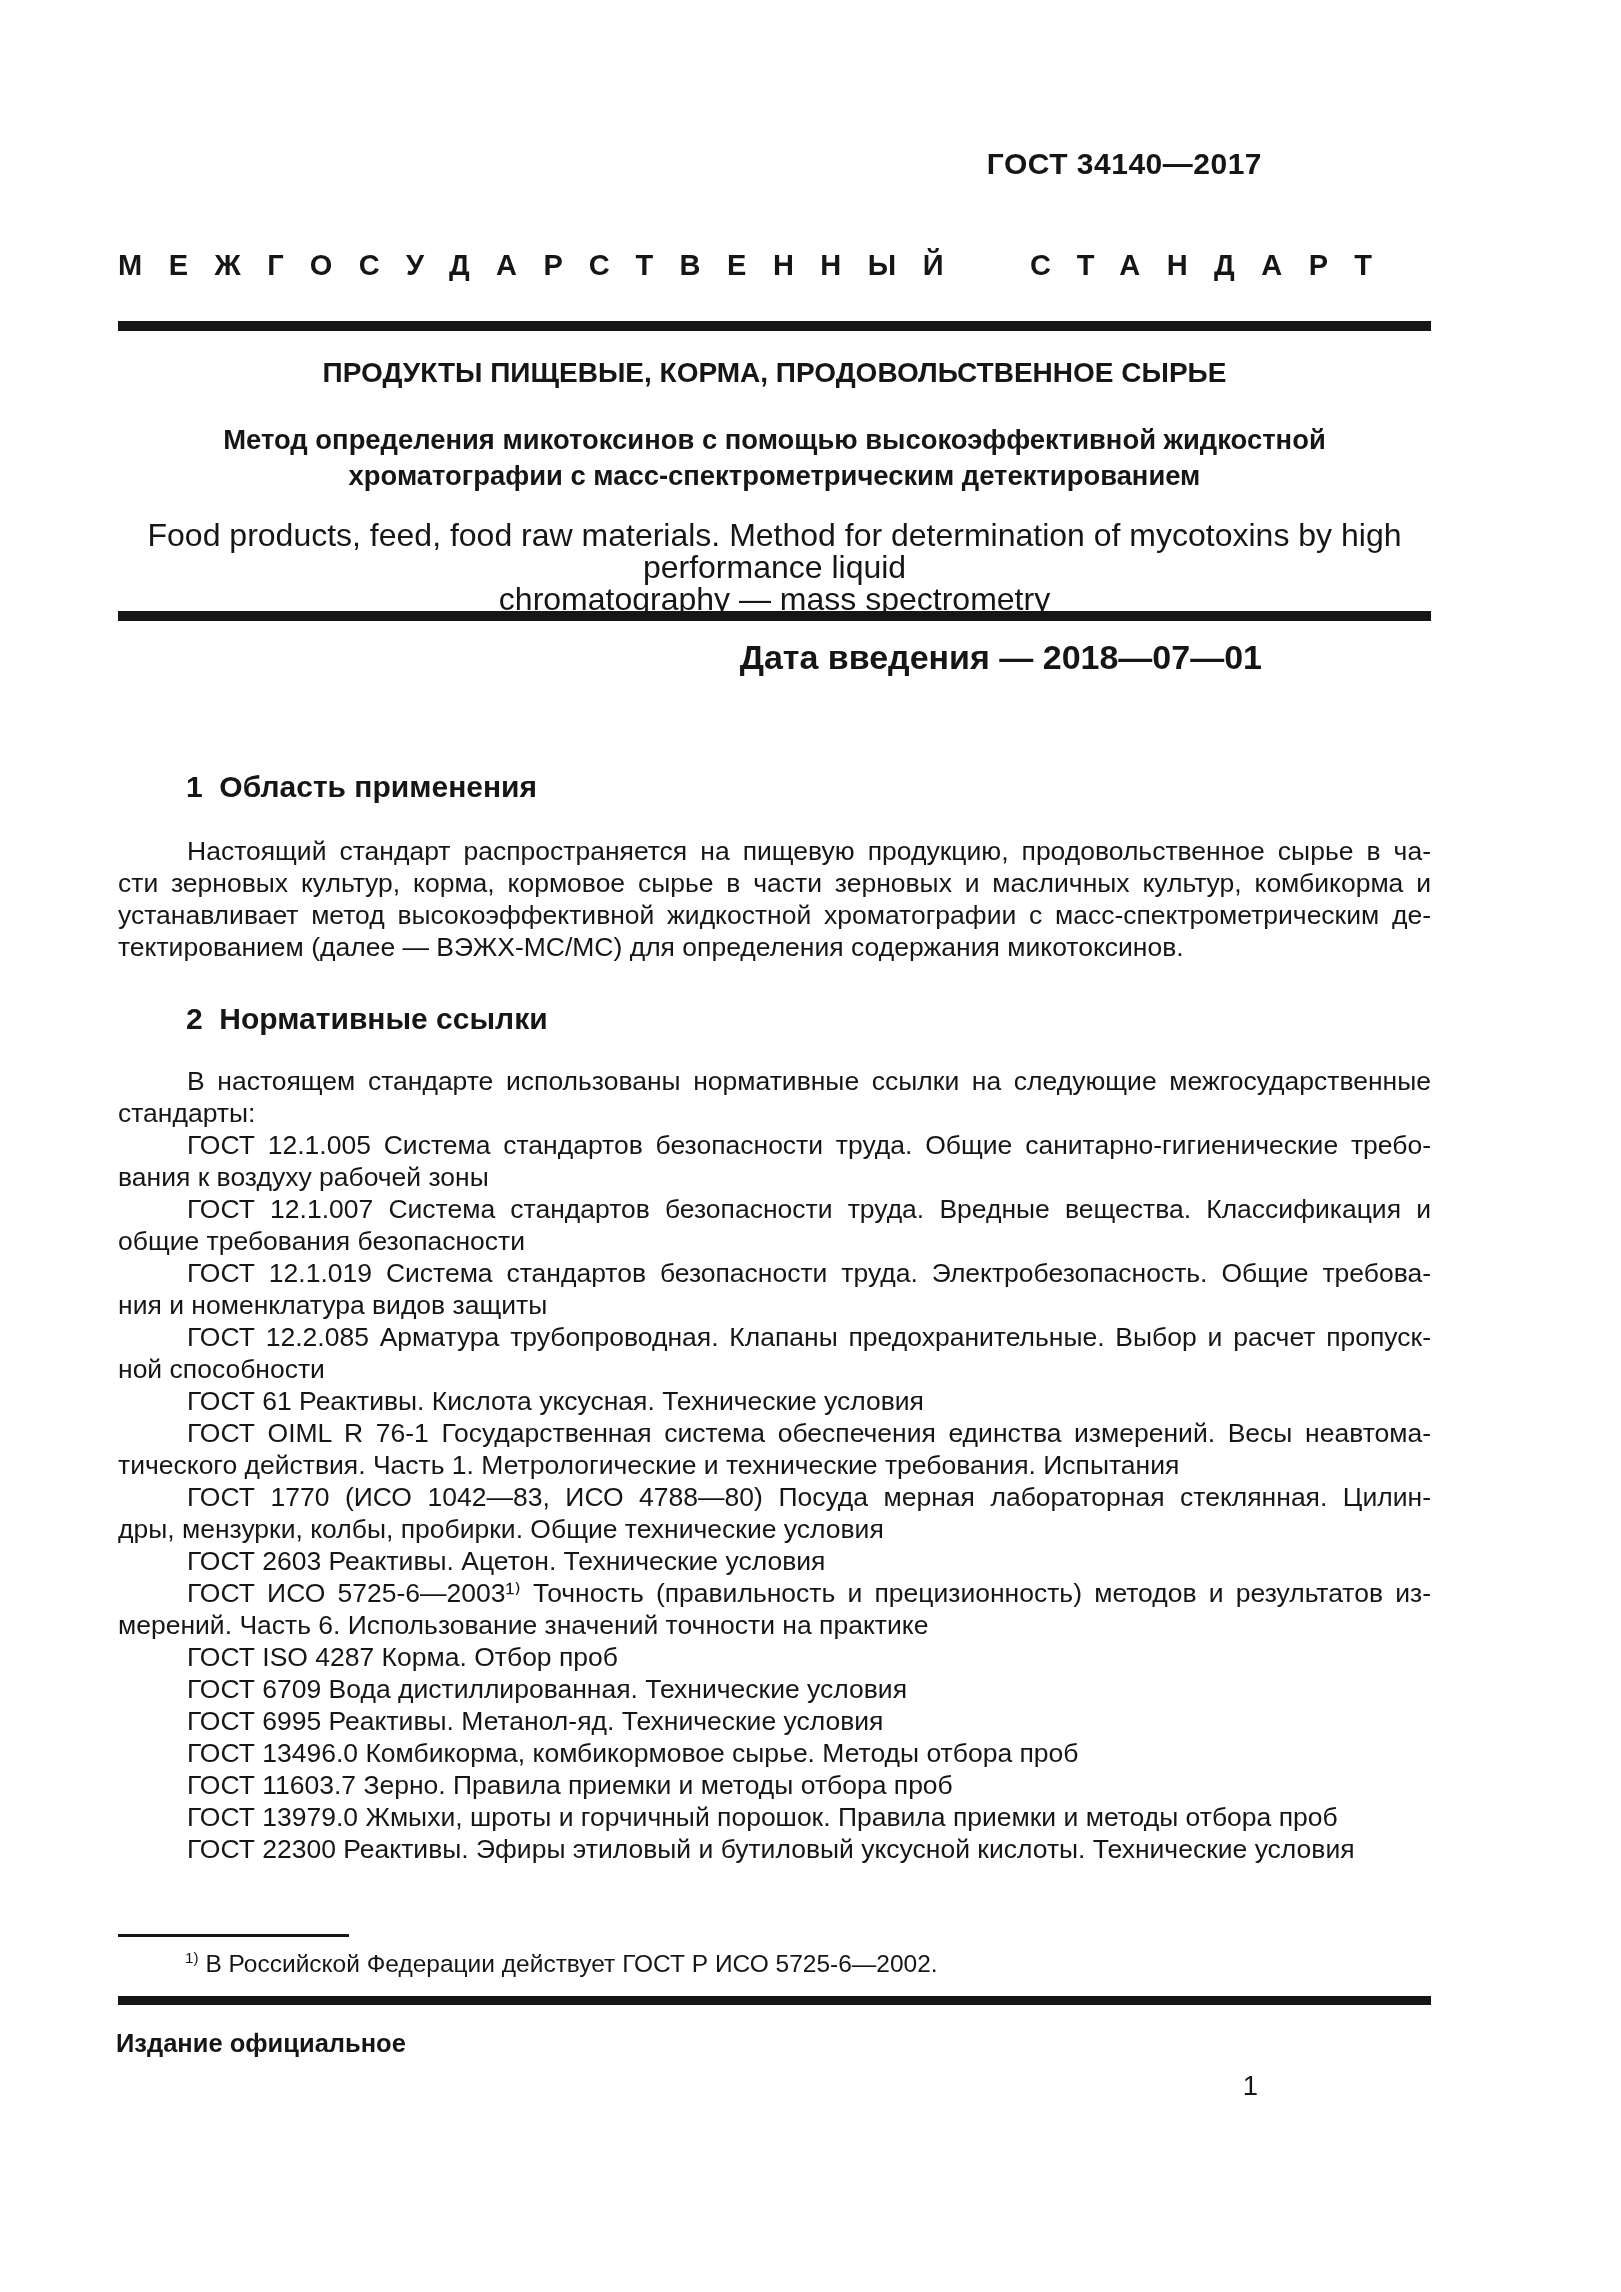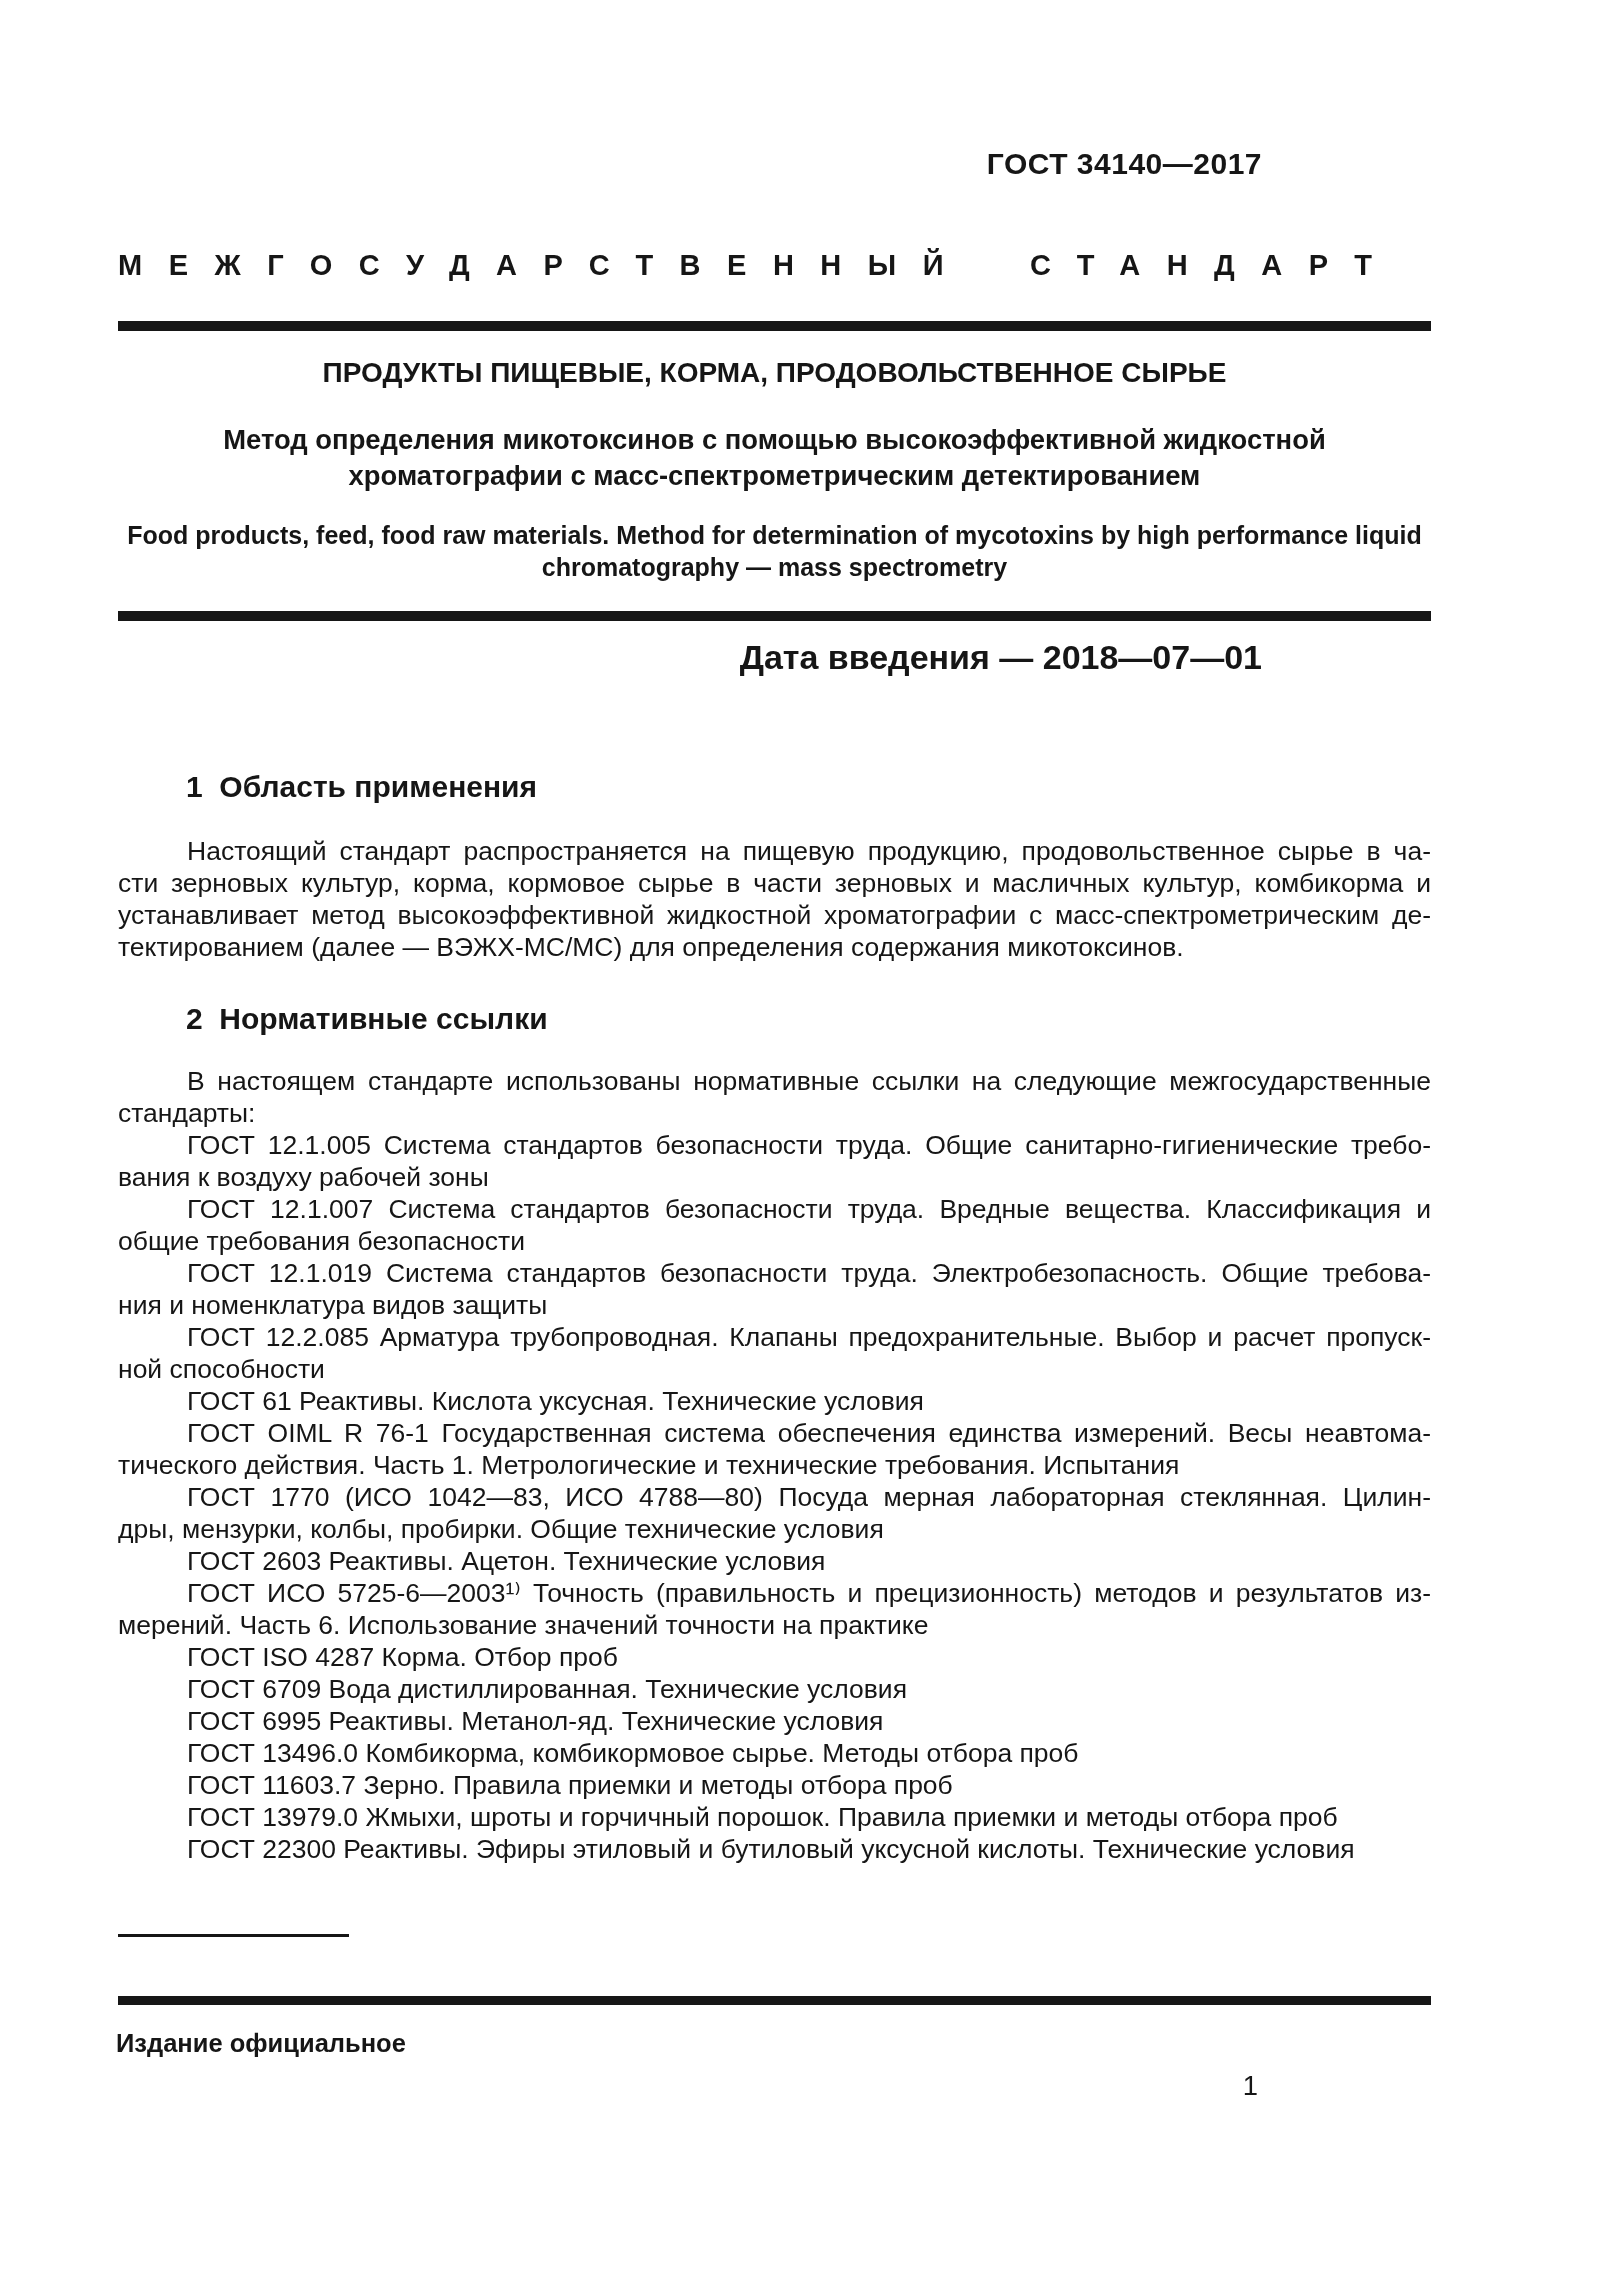--- a/index.html
+++ b/index.html
@@ -33,21 +33,21 @@
   #title-ru {
     top: 357px; left: 118px; width: 1313px;
     font-size: 28px; font-weight: bold; text-align: center;
   }
   #subtitle-ru {
     top: 422px; left: 118px; width: 1313px;
     font-size: 27.4px; font-weight: bold; line-height: 36px;
   }
   #title-en {
     top: 519px; left: 118px; width: 1313px;
-    font-size: 25px; line-height: 32px; font-weight: bold;
+    font-size: 32px; line-height: 32px;
   }
   #date-line {
     top: 638px; right: 192px;
     font-size: 34px; font-weight: bold;
   }
   .sec-heading {
     left: 186px;
     font-size: 30px; font-weight: bold;
     white-space: pre-wrap;
   }
@@ -178,20 +178,21 @@
           <div class="ln first">ГОСТ 13979.0 Жмыхи, шроты и горчичный порошок. Правила приемки и методы отбора проб</div>
         </div>
         <div class="para">
           <div class="ln first">ГОСТ 22300 Реактивы. Эфиры этиловый и бутиловый уксусной кислоты. Технические условия</div>
         </div>
       </div>
   </div>
 
   <div id="footnote-rule" class="abs"></div>
 
+  <div id="footnote" class="abs"><sup>1)</sup><span>В Российской Федерации действует ГОСТ  Р ИСО 5725-6—2002.</span></div>
 
   <div id="rule-bottom" class="abs rule"></div>
 
   <div id="edition" class="abs">Издание официальное</div>
 
   <div id="page-num" class="abs">1</div>
 
 </div>
 
 

